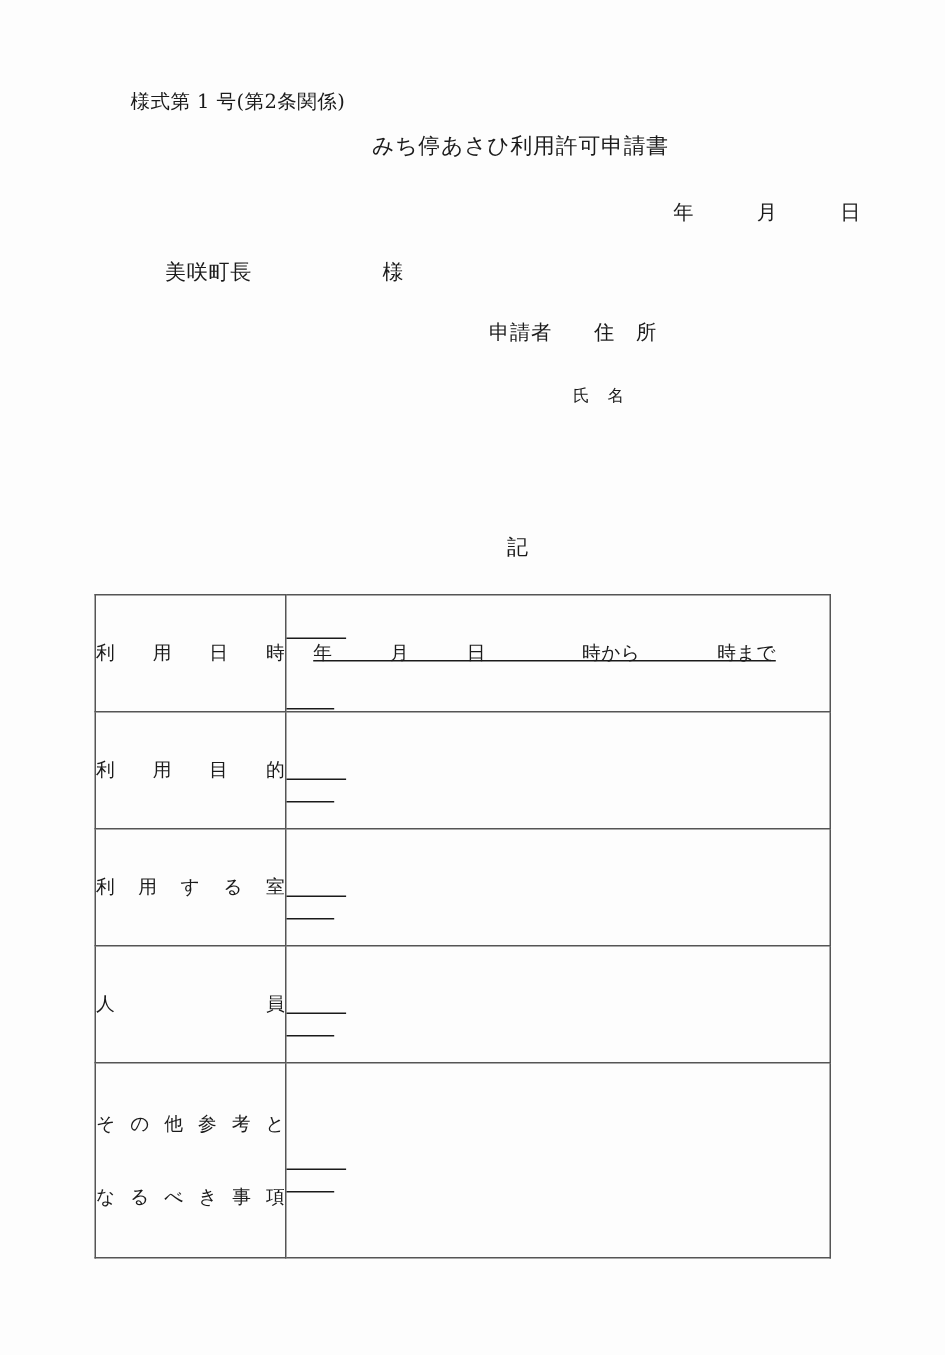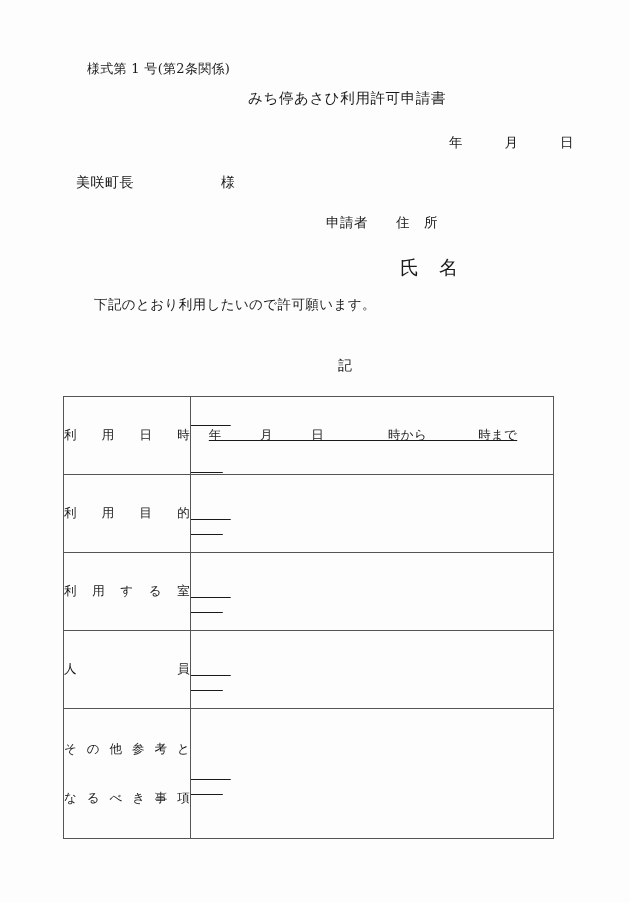--- a/index.html
+++ b/index.html
@@ -57,37 +57,37 @@
     top: 136px;
     width: 630px;
     text-align: right;
     padding-right: 80px;
     box-sizing: border-box;
     font-size: 13.5px;
     letter-spacing: 0.4px;
   }
 
   .addressee {
-    left: 52px;
+    left: 86px;
     top: 175px;
     font-size: 14px;
     letter-spacing: 0.5px;
   }
 
   .applicant-address {
     left: 302px;
     top: 216px;
     font-size: 13.5px;
     letter-spacing: 0.5px;
   }
 
   .applicant-name {
-    left: 376px;
+    left: 358px;
     top: 258px;
-    font-size: 19px;
+    font-size: 11px;
     letter-spacing: 0.5px;
   }
 
   .request-sentence {
     left: 70px;
     top: 298px;
     font-size: 13.5px;
     letter-spacing: 0.4px;
   }
 
@@ -169,21 +169,20 @@
   <div class="abs date-line">年　　　月　　　日</div>
 
   <div class="abs doc-title">みち停あさひ利用許可申請書</div>
 
   <div class="abs addressee">美咲町長　　　　　　様</div>
 
   <div class="abs applicant-address">申請者　　住　所</div>
 
   <div class="abs applicant-name">氏　名</div>
 
-  <div class="abs request-sentence">下記のとおり利用したいので許可願います。</div>
 
   <div class="abs ki-marker">記</div>
 
   <table class="form-table">
     <colgroup>
       <col class="label-col">
       <col class="value-col">
     </colgroup>
     <tbody>
 

